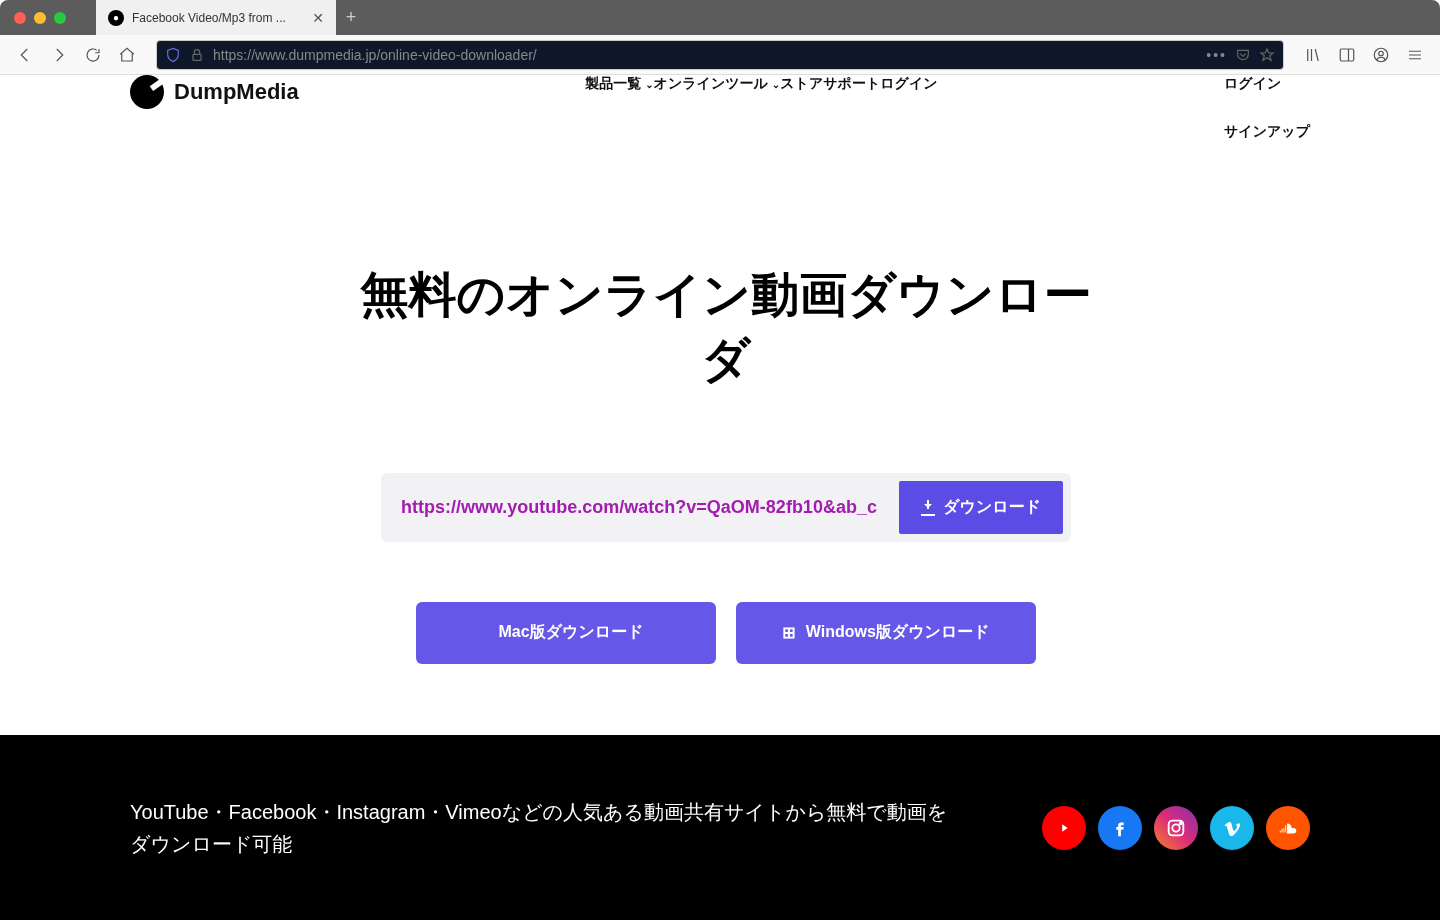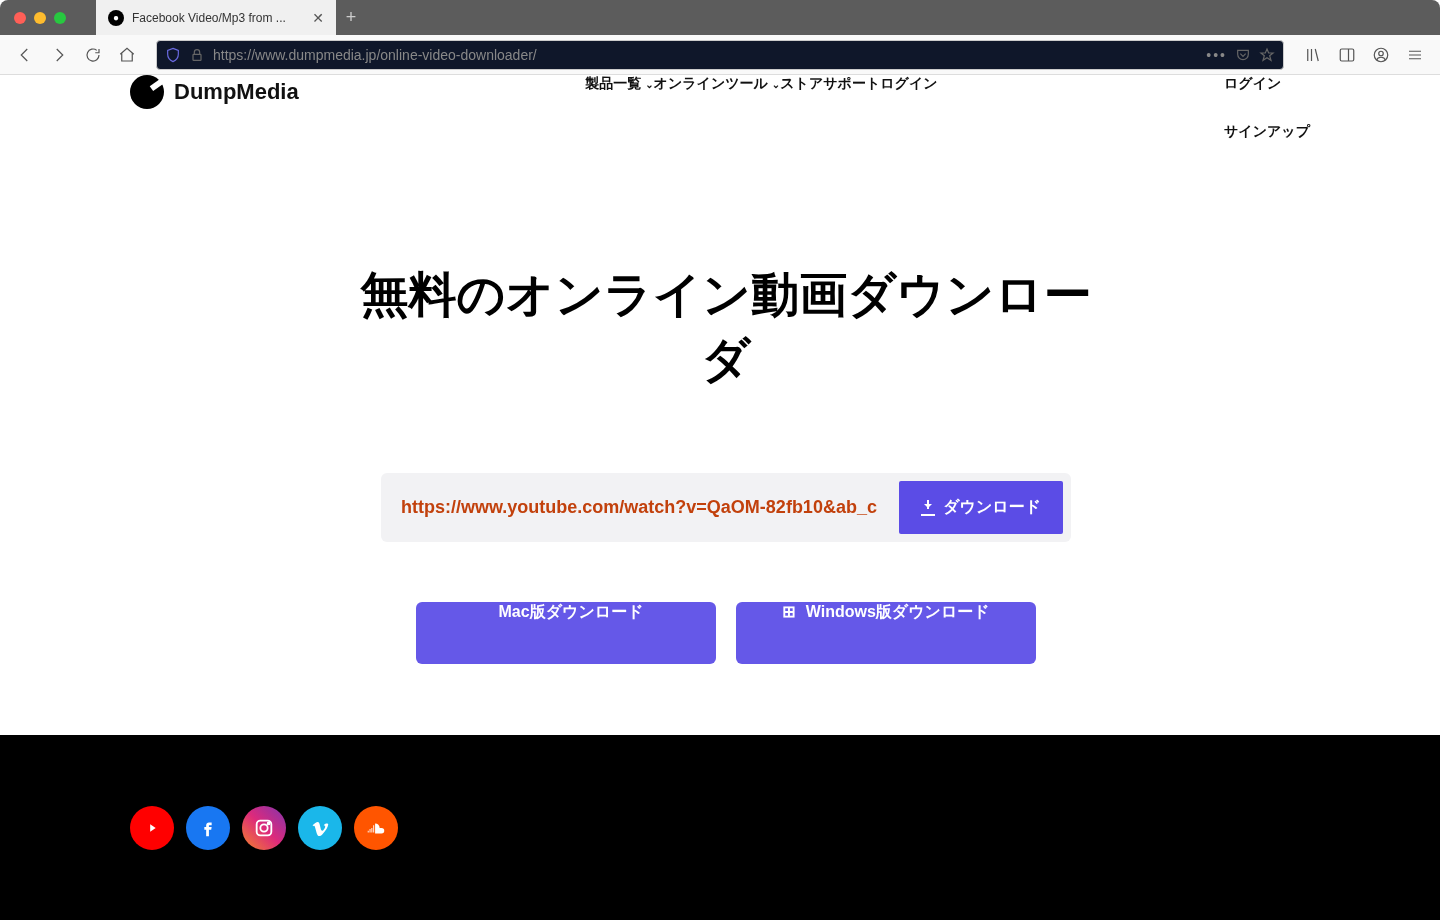--- a/index.html
+++ b/index.html
@@ -26,24 +26,24 @@
   .logo { display:flex; align-items:center; gap:10px; font-weight:900; font-size:22px; color:#111;}
   .logo-icon{width:34px;height:34px;background:#000;border-radius:50%;position:relative;}
   .logo-icon::after{content:"";position:absolute;width:16px;height:6px;background:#fff;top:6px;right:-2px;transform:rotate(-35deg);}
   .nav { display:flex; font-size:14px; font-weight:700; color:#111;}
   .nav-item{display:flex;align-items:center;gap:4px;}
   .chev{font-size:10px;}
   .auth { display:flex; gap:30px; font-size:14px; font-weight:700; color:#111;flex-direction:column;}
   .hero { text-align:center; padding-top:110px;padding-left:12px;}
   .hero h1 { font-size:48px; font-weight:900; line-height:1.35; color:#000; max-width:760px; margin:0 auto;}
   .search-row { width:690px; margin:80px auto 0; display:flex; align-items:center; background:#f2f2f4; border-radius:6px; padding:8px;}
-  .search-input { flex:1; border:none; background:transparent; font-size:18px; font-weight:600; color:#c2410c; padding:10px 12px; outline:none;}
+  .search-input { flex:1; border:none; background:transparent; font-size:18px; font-weight:600; color:#a21caf; padding:10px 12px; outline:none;}
   .dl-btn { background:#5b4ce6; color:#fff; font-weight:800; font-size:16px; border:none; border-radius:2px; padding:16px 22px; display:flex; align-items:center; gap:8px;}
   .btns-row{display:flex;gap:20px;justify-content:center;margin-top:60px;}
-  .big-btn{background:#6558e8;color:#fff;font-weight:800;font-size:16px;border:none;border-radius:6px;width:300px;height:62px;display:flex;align-items:flex-start;justify-content:center;gap:10px;}
+  .big-btn{background:#6558e8;color:#fff;font-weight:800;font-size:16px;border:none;border-radius:6px;width:300px;height:62px;display:flex;align-items:center;justify-content:center;gap:10px;}
   .footer{position:absolute;bottom:0;left:0;right:0;background:#000;color:#fff;padding:30px 130px;display:flex;align-items:center;justify-content:space-between;height:185px;}
   .footer-text{font-size:20px;line-height:1.6;max-width:830px;}
   .socials{display:flex;gap:12px;}
   .social{width:44px;height:44px;border-radius:50%;display:flex;align-items:center;justify-content:center;color:#fff;font-weight:bold;font-size:20px;}
   .social svg{width:22px;height:22px;fill:#fff;}
   .yt{background:#ff0000;} .fb{background:#1877f2;} .ig{background:linear-gradient(45deg,#f58529,#dd2a7b,#8134af);} .vm{background:#1ab7ea;} .sc{background:#ff5500;}
   .dl-arrow{display:inline-block;width:14px;height:14px;position:relative;}
   .dl-arrow::before{content:"";position:absolute;left:50%;top:0;width:2px;height:9px;background:#fff;transform:translateX(-50%);}
   .dl-arrow::after{content:"";position:absolute;left:50%;top:4px;border:4px solid transparent;border-top-color:#fff;transform:translateX(-50%);}
   .dl-under{position:absolute;left:0;right:0;bottom:-2px;height:2px;background:#fff;}
@@ -190,20 +190,21 @@
         <span>Mac版ダウンロード</span>
       </button>
       <button class="big-btn">
         <span>⊞</span>
         <span>Windows版ダウンロード</span>
       </button>
     </div>
   </div>
 
   <div class="footer">
+    <div class="footer-text">YouTube・Facebook・Instagram・Vimeoなどの人気ある動画共有サイトから無料で動画をダウンロード可能</div>
     <div class="socials">
       <div class="social yt">
           <svg viewBox="0 0 24 24">
             <path d="M10 8l6 4-6 4z"></path>
           </svg>
         </div>
       <div class="social fb">
           <svg viewBox="0 0 24 24">
             <path d="M13 9h3V6h-3c-1.7 0-3 1.3-3 3v2H8v3h2v7h3v-7h2.5l.5-3H13V9z"></path>
           </svg>

